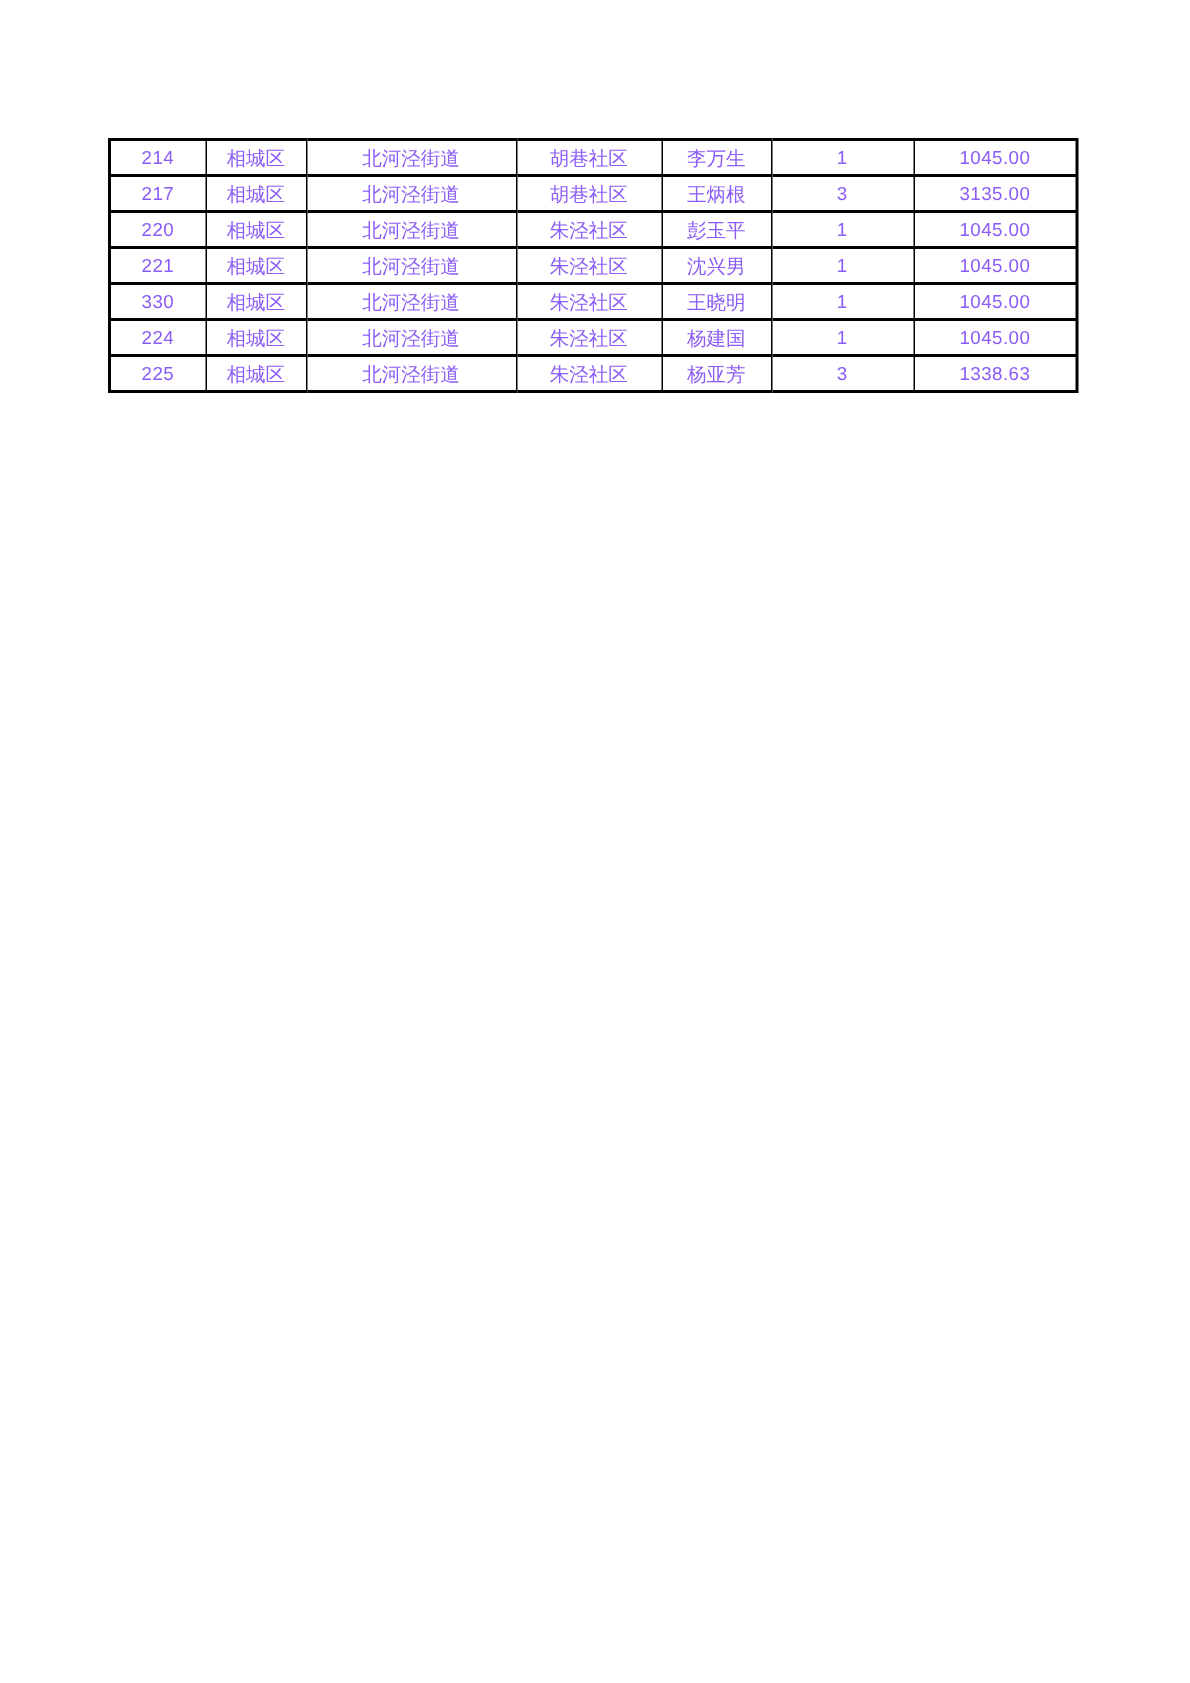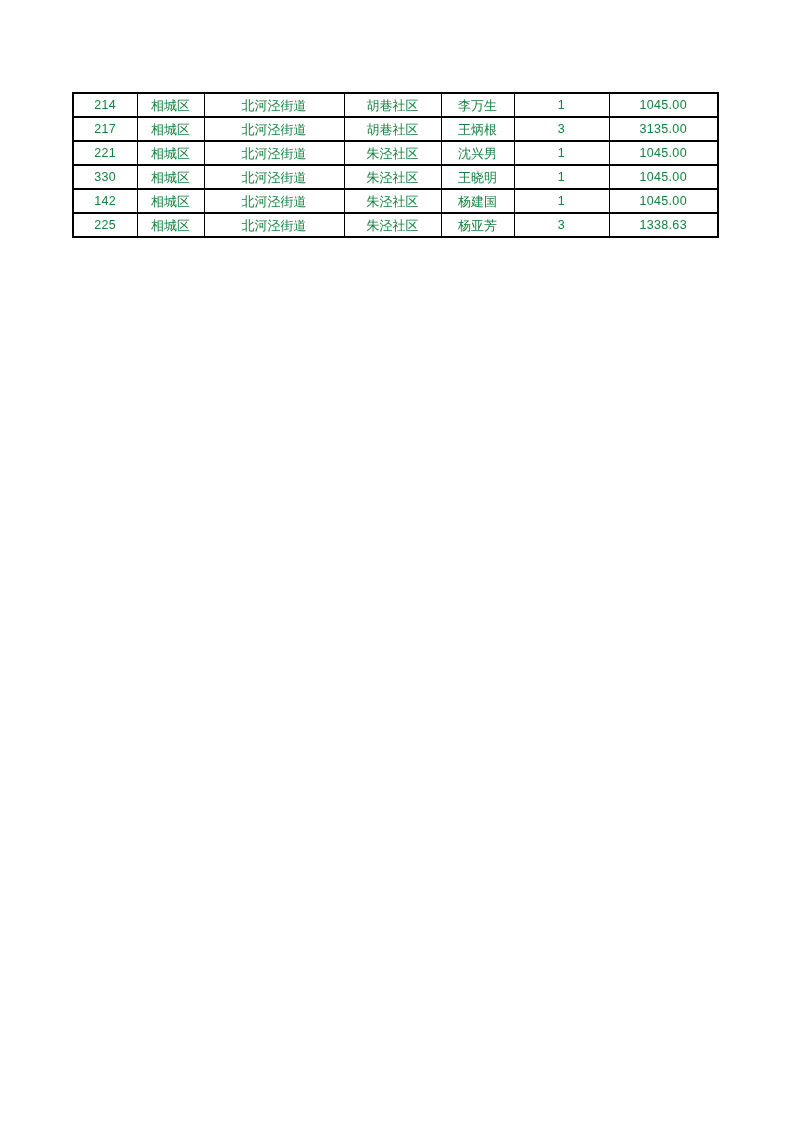--- a/index.html
+++ b/index.html
@@ -6,21 +6,21 @@
     margin: 0;
     padding: 0;
     background: #ffffff;
   }
   .page {
     position: relative;
     width: 793px;
     height: 1122px;
     background: #ffffff;
     font-family: "Liberation Sans", "DejaVu Sans", sans-serif;
-    color: #15803d;
+    color: #8b5cf6;
     overflow: hidden;
   }
   .data-table {
     position: absolute;
     left: 72px;
     top: 92px;
     border-collapse: collapse;
     table-layout: fixed;
     width: 645px;
   }
@@ -75,39 +75,48 @@
         <tr>
           <td class="col-index">217</td>
           <td class="col-district">相城区</td>
           <td class="col-street">北河泾街道</td>
           <td class="col-community">胡巷社区</td>
           <td class="col-name">王炳根</td>
           <td class="col-count">3</td>
           <td class="col-amount">3135.00</td>
         </tr>
         <tr>
+          <td class="col-index">220</td>
+          <td class="col-district">相城区</td>
+          <td class="col-street">北河泾街道</td>
+          <td class="col-community">朱泾社区</td>
+          <td class="col-name">彭玉平</td>
+          <td class="col-count">1</td>
+          <td class="col-amount">1045.00</td>
+        </tr>
+        <tr>
           <td class="col-index">221</td>
           <td class="col-district">相城区</td>
           <td class="col-street">北河泾街道</td>
           <td class="col-community">朱泾社区</td>
           <td class="col-name">沈兴男</td>
           <td class="col-count">1</td>
           <td class="col-amount">1045.00</td>
         </tr>
         <tr>
           <td class="col-index">330</td>
           <td class="col-district">相城区</td>
           <td class="col-street">北河泾街道</td>
           <td class="col-community">朱泾社区</td>
           <td class="col-name">王晓明</td>
           <td class="col-count">1</td>
           <td class="col-amount">1045.00</td>
         </tr>
         <tr>
-          <td class="col-index">142</td>
+          <td class="col-index">224</td>
           <td class="col-district">相城区</td>
           <td class="col-street">北河泾街道</td>
           <td class="col-community">朱泾社区</td>
           <td class="col-name">杨建国</td>
           <td class="col-count">1</td>
           <td class="col-amount">1045.00</td>
         </tr>
         <tr>
           <td class="col-index">225</td>
           <td class="col-district">相城区</td>

